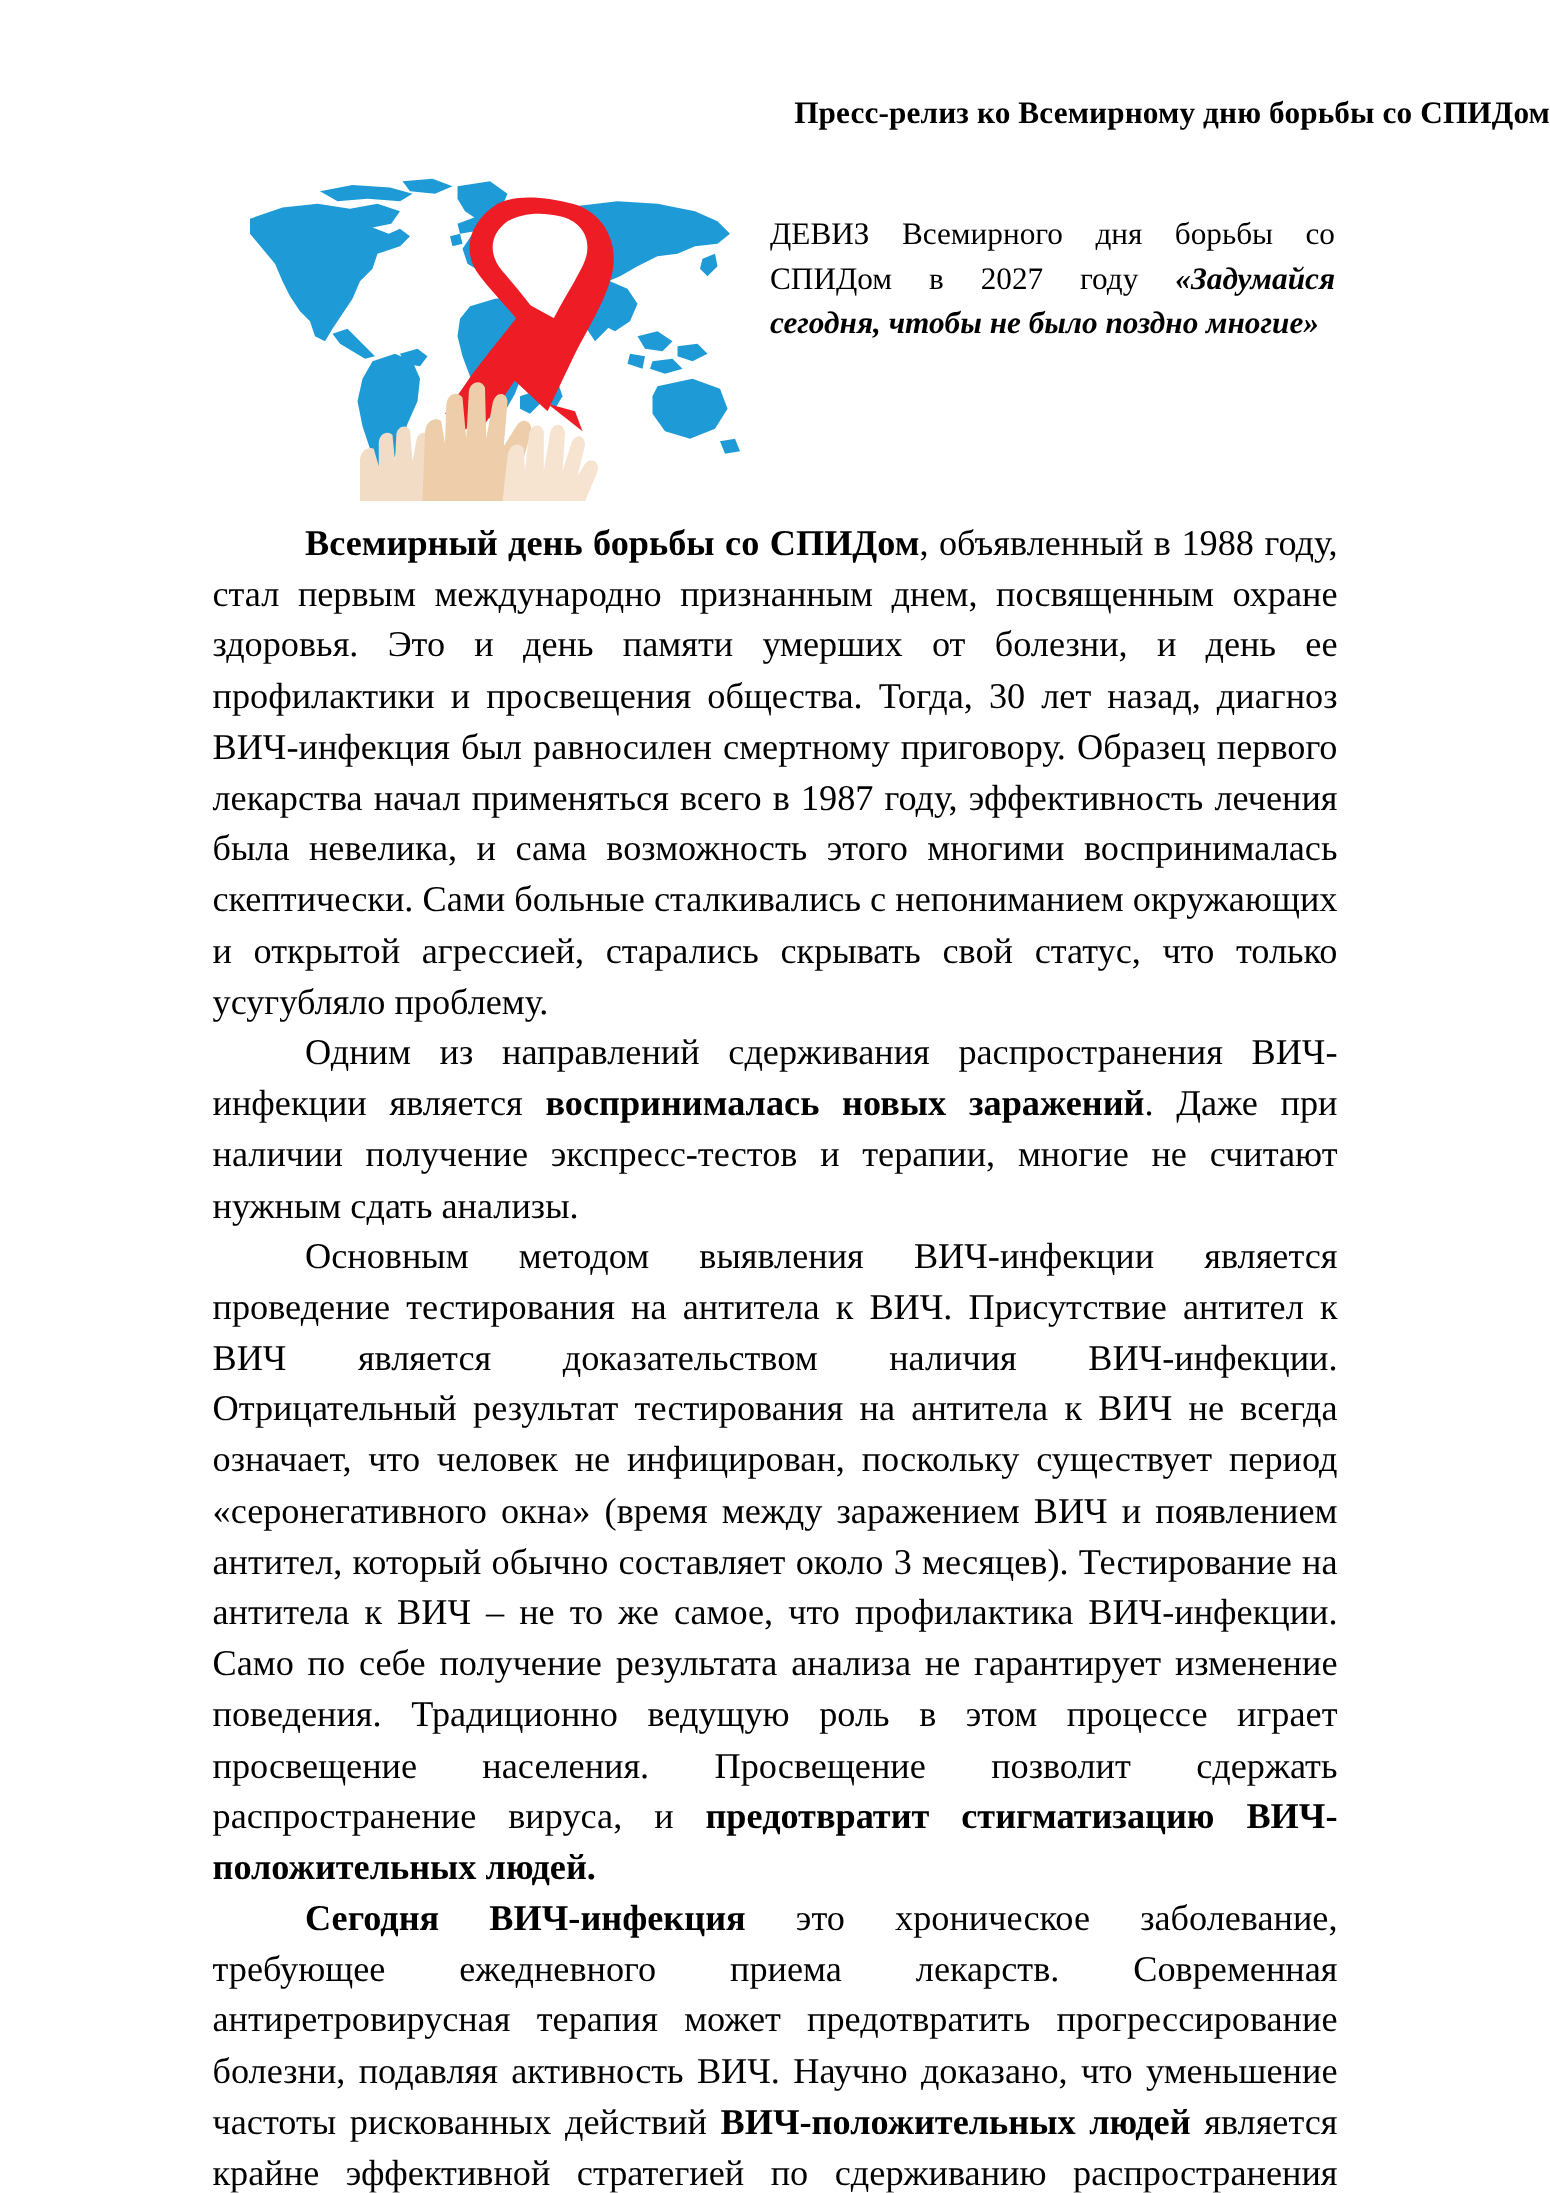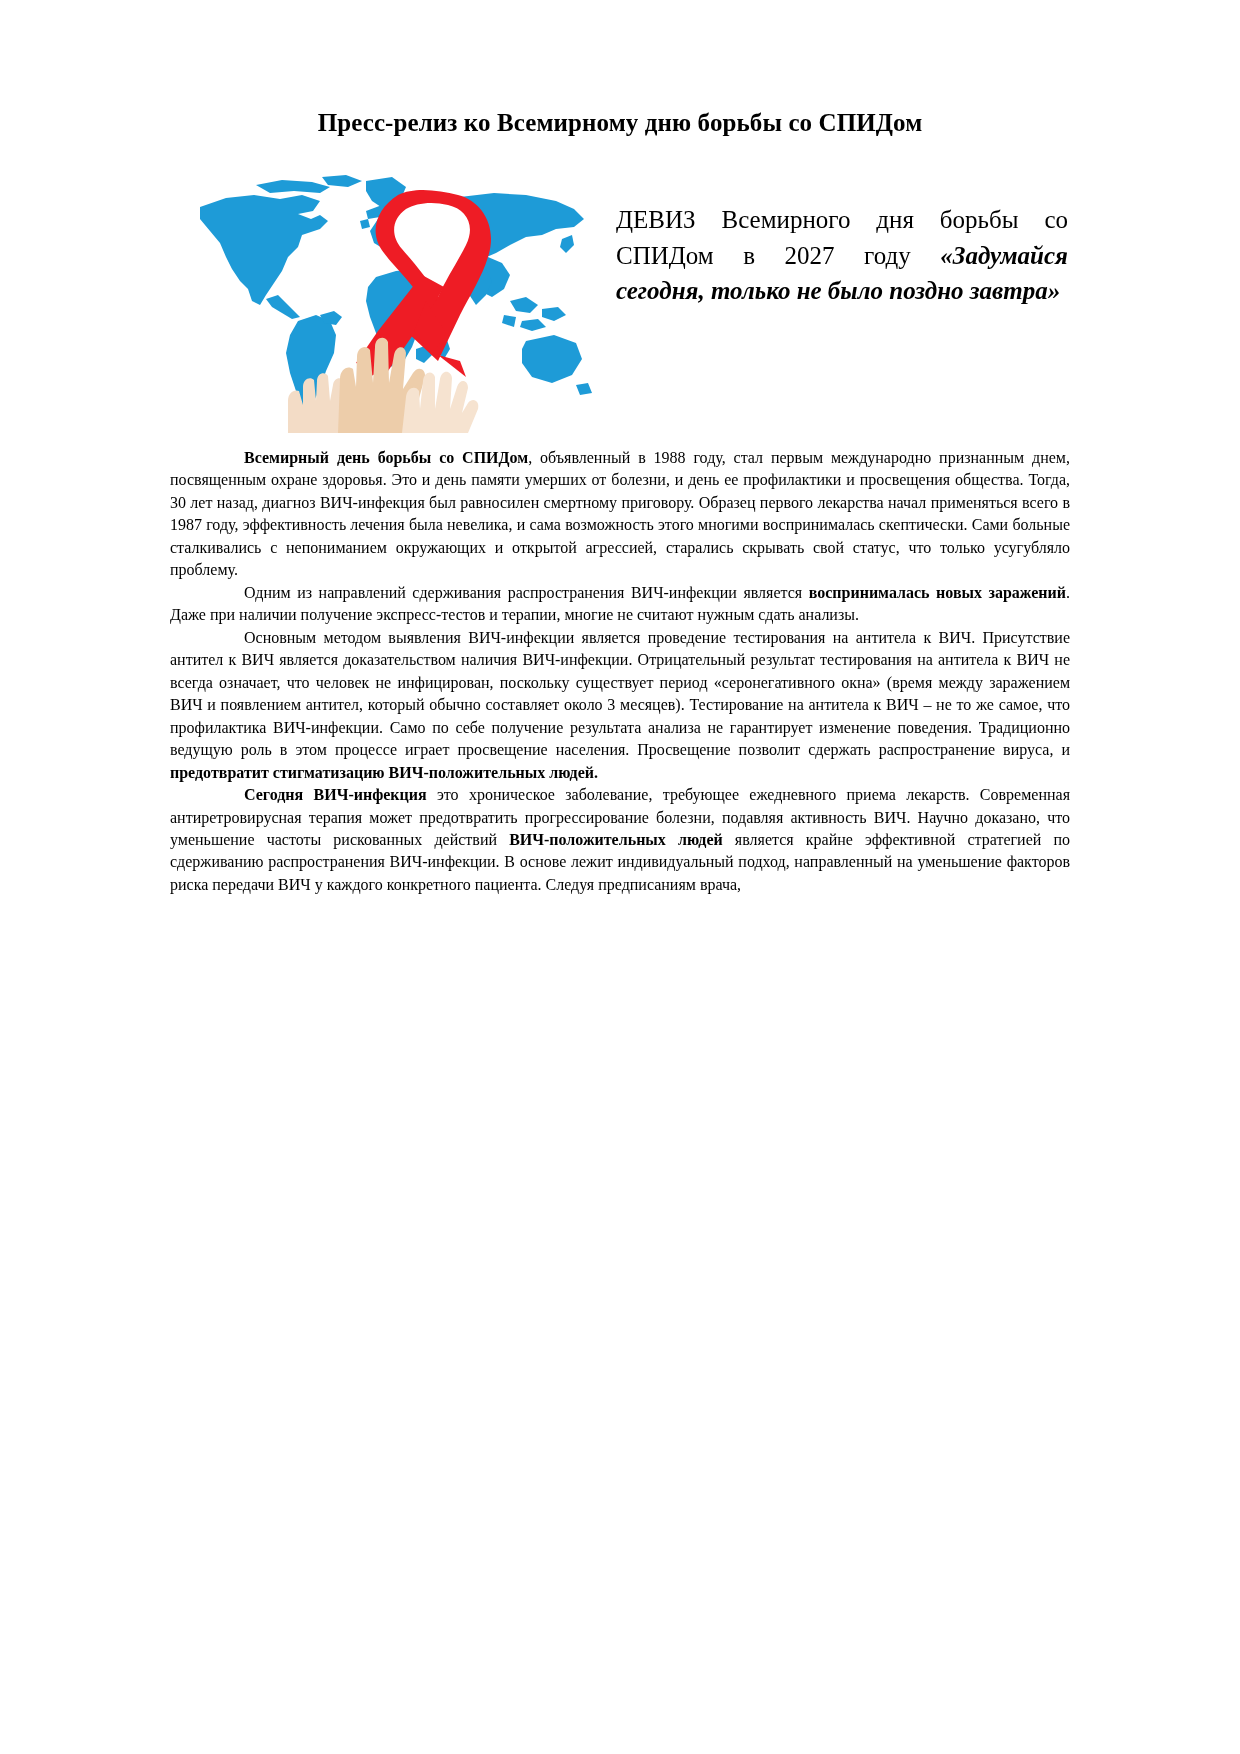--- a/index.html
+++ b/index.html
@@ -15,26 +15,26 @@
     overflow: hidden;
   }
   .page {
     position: relative;
     width: 1240px;
     height: 1754px;
     box-sizing: border-box;
     padding: 0;
   }
   .doc-title {
-    text-align: center;
+    text-align: right;
     font-weight: bold;
     font-size: 25px;
     letter-spacing: 0.1px;
     margin: 0;
-    padding-top: 108px;
+    padding-top: 76px;
     line-height: 1.2;
   }
   .content {
     margin: 0 auto;
     width: 900px;
     padding-top: 27px;
   }
   
   .figure {
     float: left;
@@ -60,21 +60,21 @@
     font-weight: bold;
     font-style: italic;
   }
 
   
   .body-text {
     clear: both;
     padding-top: 12px;
   }
   .para {
-    font-size: 16px;
+    font-size: 29px;
     line-height: 1.405;
     text-align: justify;
     text-indent: 74px;
     margin: 0;
     hyphens: none;
   }
   .para b { font-weight: bold; }
 </style>
 </head>
 <body>
@@ -175,21 +175,21 @@
 
           <path d="M232 268 L236 232 C237 222 246 220 249 226 L250 244 L253 216
                    C254 206 263 205 265 212 L265 244 L270 214
                    C272 204 281 205 282 213 L280 244 L287 222
                    C290 213 298 215 298 223 L292 248 L298 238
                    C303 232 310 236 308 244 L298 268 Z" fill="#f6e3d0"></path>
         </g>
       </svg>
     </div>
 
-    <p class="slogan"><span>ДЕВИЗ Всемирного дня борьбы со СПИДом в 2027 году </span><span class="quote">«Задумайся сегодня, только не было поздно завтра»</span></p>
+    <p class="slogan"><span>ДЕВИЗ Всемирного дня борьбы со СПИДом в 2027 году </span><span class="quote">«Задумайся сегодня, чтобы не было поздно многие»</span></p>
 
     <div class="body-text">
 
       <p class="para"><b>Всемирный день борьбы со СПИДом</b><span>, объявленный в 1988 году, стал первым международно признанным днем, посвященным охране здоровья. Это и день памяти умерших от болезни, и день ее профилактики и просвещения общества. Тогда, 30 лет назад, диагноз ВИЧ-инфекция был равносилен смертному приговору. Образец первого лекарства начал применяться всего в 1987 году, эффективность лечения была невелика, и сама возможность этого многими воспринималась скептически. Сами больные сталкивались с непониманием окружающих и открытой агрессией, старались скрывать свой статус, что только усугубляло проблему.</span></p>
 
       <p class="para"><span>Одним из направлений сдерживания распространения ВИЧ-инфекции является </span><b>воспринималась новых заражений</b><span>. Даже при наличии получение экспресс-тестов и терапии, многие не считают нужным сдать анализы.</span></p>
 
       <p class="para"><span>Основным методом выявления ВИЧ-инфекции является проведение тестирования на антитела к ВИЧ. Присутствие антител к ВИЧ является доказательством наличия ВИЧ-инфекции. Отрицательный результат тестирования на антитела к ВИЧ не всегда означает, что человек не инфицирован, поскольку существует период «серонегативного окна» (время между заражением ВИЧ и появлением антител, который обычно составляет около 3 месяцев). Тестирование на антитела к ВИЧ – не то же самое, что профилактика ВИЧ-инфекции. Само по себе получение результата анализа не гарантирует изменение поведения. Традиционно ведущую роль в этом процессе играет просвещение населения. Просвещение позволит сдержать распространение вируса, и </span><b>предотвратит стигматизацию ВИЧ-положительных людей.</b></p>
 
       <p class="para"><b>Сегодня ВИЧ-инфекция</b><span> это хроническое заболевание, требующее ежедневного приема лекарств. Современная антиретровирусная терапия может предотвратить прогрессирование болезни, подавляя активность ВИЧ. Научно доказано, что уменьшение частоты рискованных действий </span><b>ВИЧ-положительных людей</b><span> является крайне эффективной стратегией по сдерживанию распространения ВИЧ-инфекции. В основе лежит индивидуальный подход, направленный на уменьшение факторов риска передачи ВИЧ у каждого конкретного пациента. Следуя предписаниям врача,</span></p>

